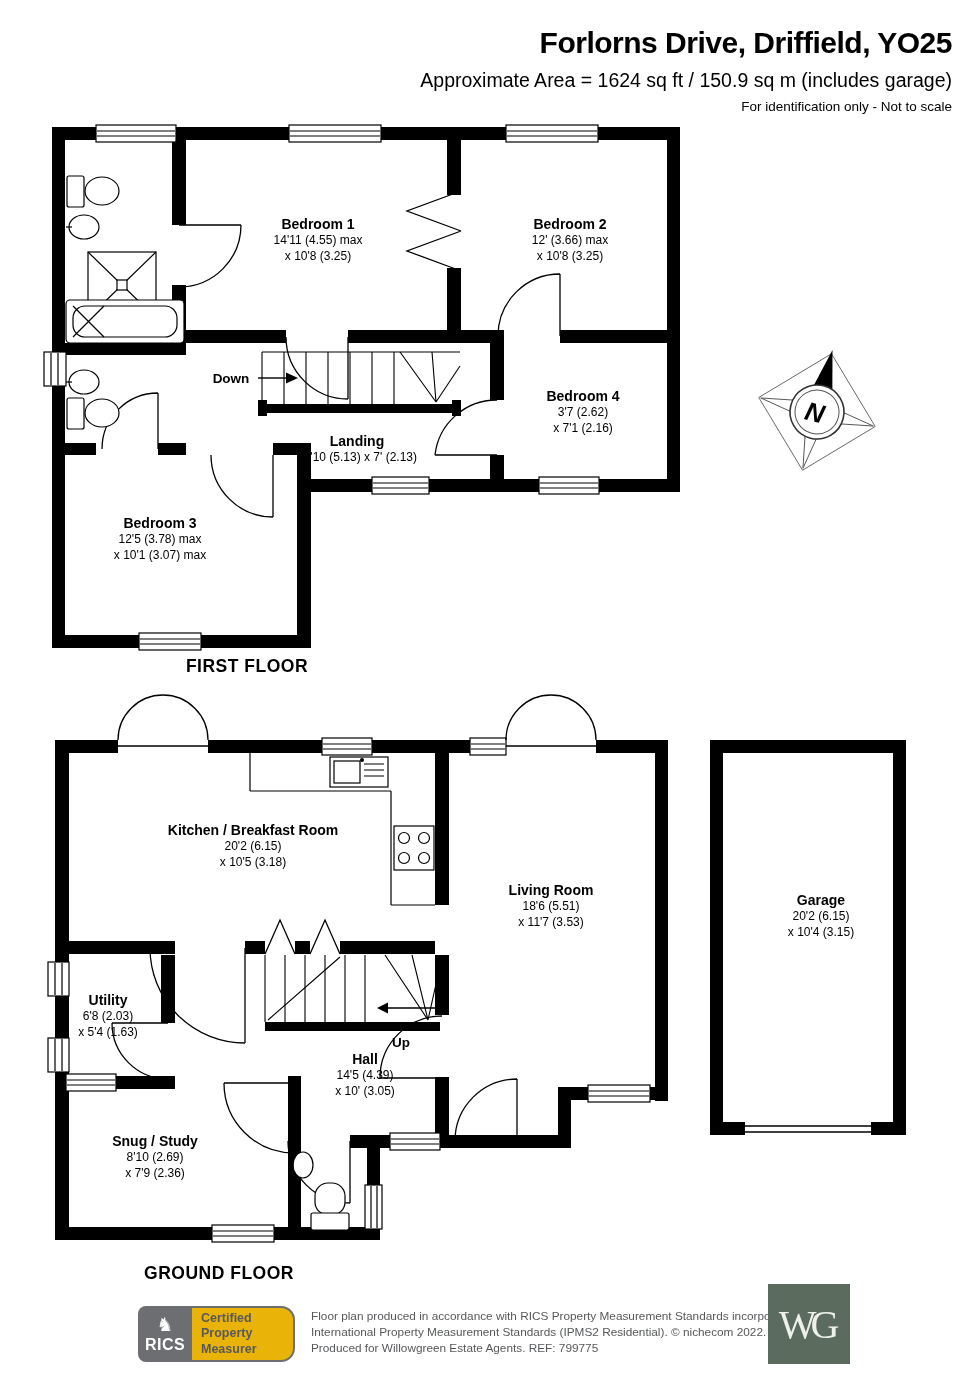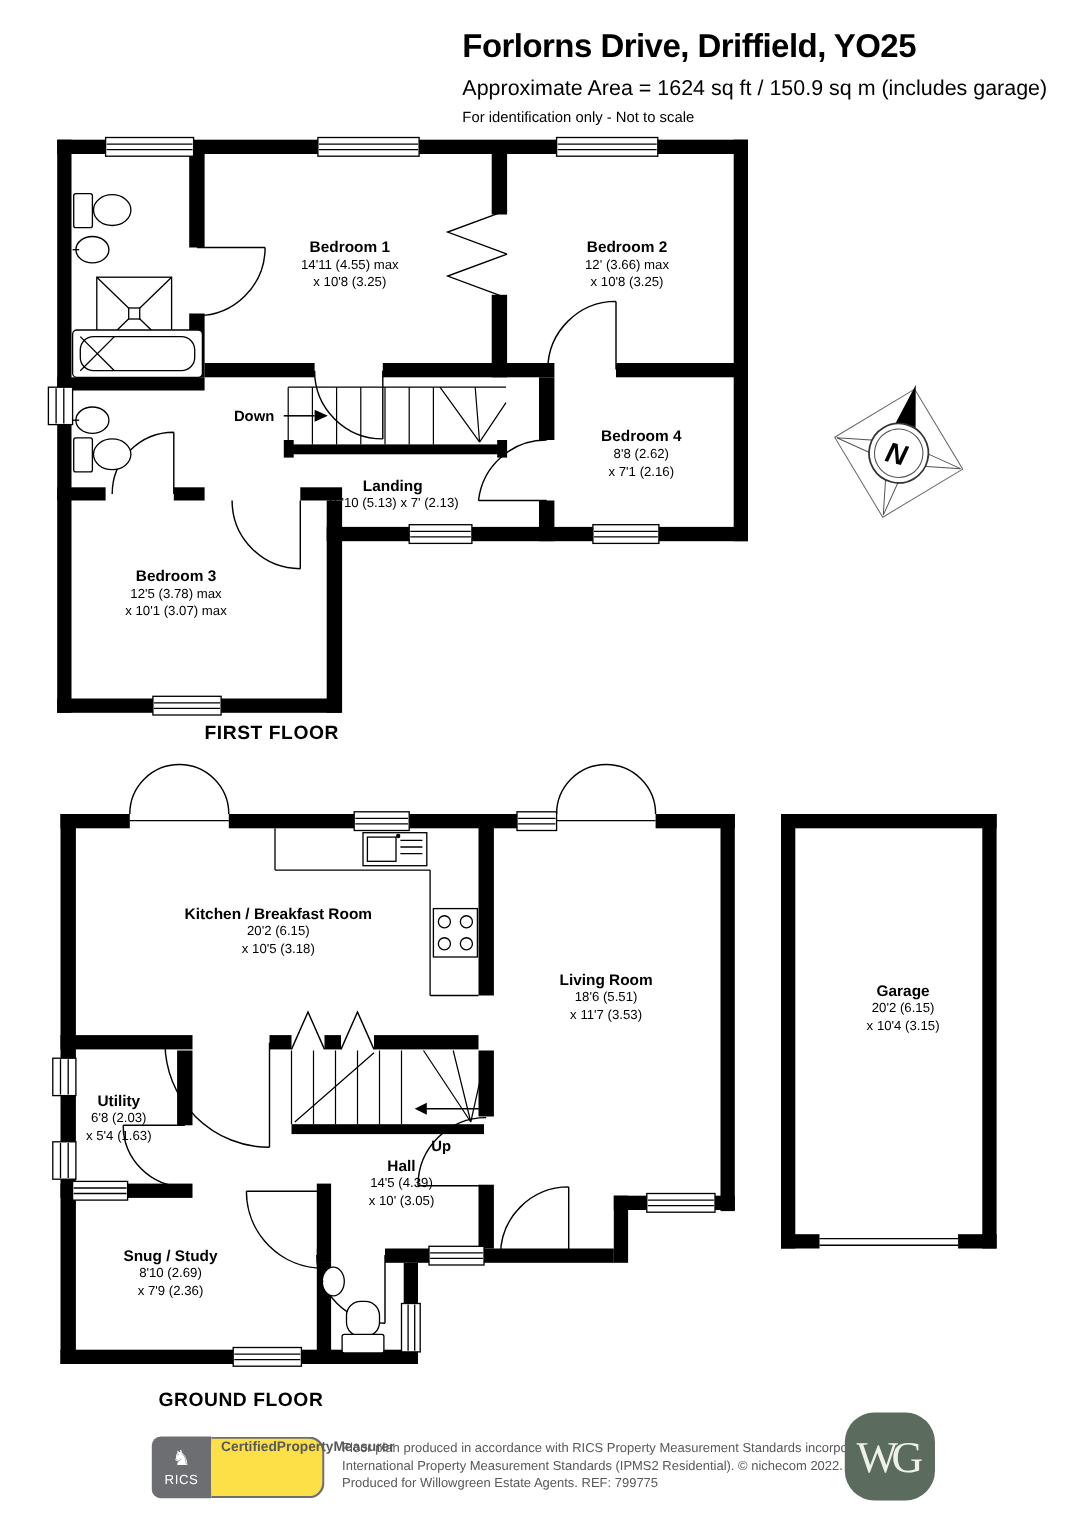--- a/index.html
+++ b/index.html
@@ -1,39 +1,39 @@
 <!DOCTYPE html>
 <html><head>
 <meta charset="utf-8">
 <style>
   html,body{margin:0;padding:0;background:#fff}
   .page{position:relative;width:980px;height:1385px;background:#fff;overflow:hidden;
         font-family:"Liberation Sans",sans-serif;color:#000}
   svg.plan{position:absolute;left:0;top:0}
 
-  .hdr{position:absolute;top:26px;right:28px;text-align:left}
+  .hdr{position:absolute;top:26px;right:28px;text-align:right}
   .hdr .t{font-size:30px;font-weight:bold;letter-spacing:-0.5px}
   .hdr .a{font-size:19.5px;margin-top:9px}
   .hdr .n{font-size:13.5px;margin-top:7px}
 
   .lbl{position:absolute;transform:translate(-50%,-50%);text-align:center;white-space:nowrap;line-height:1.3}
   .lbl .rname{font-weight:bold;font-size:14px}
   .lbl .dims{font-weight:normal;font-size:12px}
   .floor-title{position:absolute;transform:translate(-50%,-50%);font-weight:bold;font-size:17.5px;
                letter-spacing:.5px;white-space:nowrap}
   .stair-lbl{position:absolute;transform:translate(-50%,-50%);font-weight:bold;font-size:13.5px;white-space:nowrap}
 
   .footer{position:absolute;left:138px;top:1306px;display:flex;align-items:flex-start}
   .rics{width:54px;height:56px;background:#6d6e71;color:#fff;border-radius:8px 0 0 8px;
         display:flex;flex-direction:column;align-items:center;justify-content:center}
   .rics .lion{font-size:19px;line-height:1}
-  .rics .rtxt{font-weight:normal;font-size:12px;letter-spacing:.5px;margin-top:2px}
+  .rics .rtxt{font-weight:bold;font-size:16px;letter-spacing:.5px;margin-top:2px}
   .cpm{width:92px;height:52px;border:2px solid #6d6e71;border-left:none;border-radius:0 14px 14px 0;
-       display:flex;flex-direction:row;justify-content:space-between;padding-left:9px;
-       color:#58595b;font-weight:bold;font-size:12.5px;line-height:1.25;background:#fde047}
+       display:flex;flex-direction:column;justify-content:center;padding-left:9px;
+       color:#58595b;font-weight:bold;font-size:12.5px;line-height:1.25;background:#eab308}
   .disc{margin-left:16px;padding-top:3px;font-size:11.8px;color:#57585a;line-height:1.35;white-space:nowrap}
   .wg{position:absolute;left:768px;top:1284px;width:82px;height:80px;display:flex;align-items:center;
       justify-content:center;font-family:"Liberation Serif",serif;font-size:40px;color:#eef0ea;
       letter-spacing:-6px;padding-right:6px;box-sizing:border-box}
 </style>
 </head>
 <body>
 
 <div class="page">
 
@@ -273,21 +273,21 @@
     <div class="dims">14'11 (4.55) max</div>
     <div class="dims">x 10'8 (3.25)</div>
   </div>
   <div class="lbl" style="left:570px;top:240px">
     <div class="rname">Bedroom 2</div>
     <div class="dims">12' (3.66) max</div>
     <div class="dims">x 10'8 (3.25)</div>
   </div>
   <div class="lbl" style="left:583px;top:412px">
     <div class="rname">Bedroom 4</div>
-    <div class="dims">8'8 (2.62)</div>
+    <div class="dims">3'7 (2.62)</div>
     <div class="dims">x 7'1 (2.16)</div>
   </div>
   <div class="lbl" style="left:357px;top:449px">
     <div class="rname">Landing</div>
     <div class="dims">16'10 (5.13) x 7' (2.13)</div>
   </div>
   <div class="lbl" style="left:160px;top:539px">
     <div class="rname">Bedroom 3</div>
     <div class="dims">12'5 (3.78) max</div>
     <div class="dims">x 10'1 (3.07) max</div>
@@ -337,15 +337,15 @@
       <div>Certified</div>
       <div>Property</div>
       <div>Measurer</div>
     </div>
     <div class="disc">
       <div>Floor plan produced in accordance with RICS Property Measurement Standards incorporating</div>
       <div>International Property Measurement Standards (IPMS2 Residential). © nichecom 2022.</div>
       <div>Produced for Willowgreen Estate Agents. REF: 799775</div>
     </div>
   </div>
-  <div class="wg" style="background: rgb(91, 107, 94); border-radius: 27px;">WG</div>
+  <div class="wg" style="background: rgb(91, 107, 94);">WG</div>
 
 </div>
 
 </body></html>

